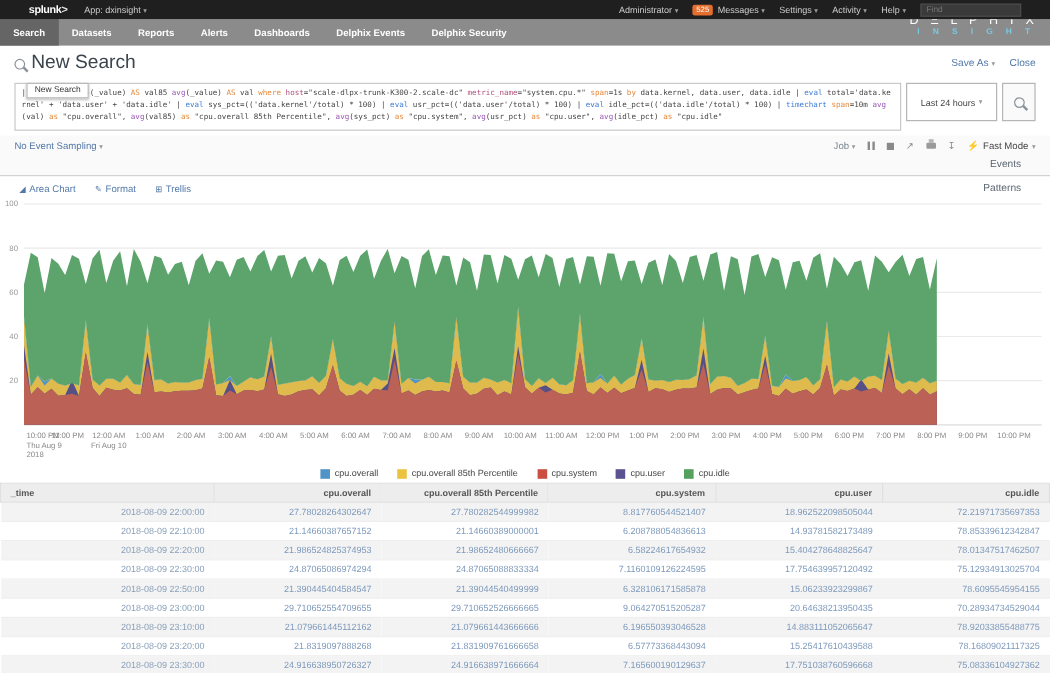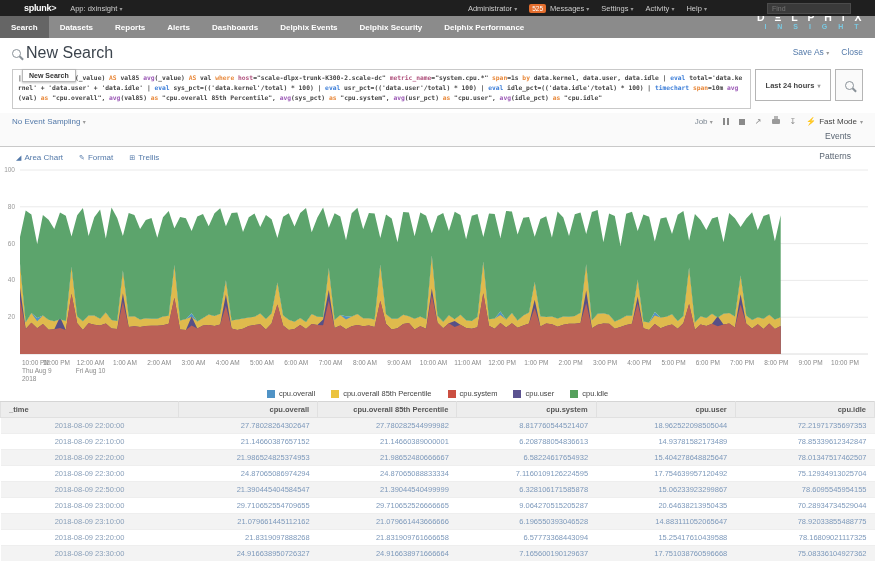--- a/index.html
+++ b/index.html
@@ -11,47 +11,47 @@
     align-items:center; font-size:7.5px; padding:0 24px; position:relative; z-index:5;}
   .splunk-logo { color:#fff; font-weight:bold; font-size:9px; letter-spacing:-0.3px; margin-right:14px;}
   .splunk-logo .gt { color:#e7e7e7; }
   .app-menu { color:#c3c3c3; margin-right:auto; }
   .topbar-right { display:flex; align-items:center; gap:12px; }
   .topbar-item { color:#cdcdcd; cursor:pointer; white-space:nowrap;}
   .caret { font-size:6px; color:#9a9a9a; }
   .badge { background:#e46e2e; color:#fff; border-radius:2px; font-size:6.5px;
     padding:1px 3px; margin-right:-8px; }
   .find-box { background:#3a3a3a; border:1px solid #4b4b4b; color:#ddd; font-size:7px;
-    width:84px; height:11px; padding:0 4px; font-family:"Liberation Sans",sans-serif;margin-left:48px;}
+    width:84px; height:11px; padding:0 4px; font-family:"Liberation Sans",sans-serif;}
 
   
   .appnav { height:22px; background:#8b8b8b; display:flex; align-items:stretch;
     position:relative; z-index:4;}
   .appnav-item { color:#fff; font-size:8px; font-weight:bold; padding:0 11px;
     display:flex; align-items:center; cursor:pointer; }
   .appnav-item.active { background:#656565; }
   .brand { position:absolute; right:10px; top:-4px; text-align:right; line-height:1.05;
     pointer-events:none;}
-  .brand-l1 { color:#fff; font-size:10.5px; font-weight:bold; letter-spacing:3.5px; }
+  .brand-l1 { color:#fff; font-size:10.5px; font-weight:normal; letter-spacing:3.5px; }
   .brand-l2 { color:#79c9e2; font-size:7px; font-weight:bold; letter-spacing:4.5px; margin-right:2px;}
 
   
   .search-header { padding:6px 12px 3px; position:relative; background:#fff; }
   .page-title { font-size:16px; color:#3c444d; display:flex; align-items:center; gap:5px;}
   .hdr-links { position:absolute; right:12px; top:9px; font-size:8.5px; color:#5379a9; display:flex; gap:12px;}
   .hdr-links span { cursor:pointer; }
 
   
   .mag { width:9px; height:9px; border:1.6px solid #8a9299; border-radius:50%;
     position:relative; display:inline-block; }
   .mag::after { content:''; position:absolute; width:5px; height:1.6px; background:#8a9299;
     transform:rotate(45deg); right:-4px; bottom:-2px; }
 
   
-  .query-row { display:flex; padding:4px 12px; gap:4px; position:relative;font-weight:bold; }
+  .query-row { display:flex; padding:4px 12px; gap:4px; position:relative; }
   .query-box { flex:1; border:1px solid #c9c9c9; background:#fff; min-height:40px;
     padding:3px 5px; font-family:"DejaVu Sans Mono", monospace; font-size:6.3px;
     line-height:1.6; color:#444; white-space:pre-wrap; word-break:break-all; cursor:text;}
   .tok-cmd { color:#3b7dd8; } .tok-kw { color:#e8883a; } .tok-fn { color:#9b59b6; }
   .tok-field { color:#b0527d; }
   .tooltip { position:absolute; left:22px; top:4px; background:#fff; border:1px solid #b9b9b9;
     box-shadow:0 1px 2px rgba(0,0,0,.25); font-size:7px; color:#333; padding:2px 6px; z-index:6;}
   .time-picker { width:76px; height:32px; border:1px solid #b5b5b5; background:#fff;
     font-size:7.5px; color:#444; display:flex; align-items:center; justify-content:center;
     gap:3px; cursor:pointer; }
@@ -97,21 +97,21 @@
   .swatch { width:8px; height:8px; display:inline-block; }
 
   
   table.stats { width:100%; border-collapse:collapse; font-size:7.5px; table-layout:fixed; }
   table.stats th { background:#ededed; color:#555; font-weight:bold; text-align:right;
     padding:3px 8px; border:1px solid #e0e0e0; border-top:1px solid #d5d5d5; cursor:pointer;
     white-space:nowrap; overflow:hidden;}
   table.stats th:first-child { text-align:left; width:178px; }
   table.stats td { padding:3px 8px; text-align:right; color:#7d99bb; border-bottom:1px solid #eee;
     white-space:nowrap; overflow:hidden; cursor:pointer;}
-  table.stats td:first-child { text-align:center; color:#8aa0ba; }
+  table.stats td:first-child { text-align:right; color:#8aa0ba; }
   table.stats tr:nth-child(odd) td { background:#f3f3f3; }
 </style>
 </head>
 <body>
 
 <div class="topbar">
   <span class="splunk-logo"><span>splunk</span><span class="gt">&gt;</span></span>
   <span class="app-menu topbar-item"><span>App: dxinsight</span> <span class="caret">▾</span></span>
   <div class="topbar-right">
     <span class="topbar-item"><span>Administrator</span> <span class="caret">▾</span></span>
@@ -126,21 +126,20 @@
 
 <div class="appnav">
 
   <div class="appnav-item active">Search</div>
     <div class="appnav-item">Datasets</div>
     <div class="appnav-item">Reports</div>
     <div class="appnav-item">Alerts</div>
     <div class="appnav-item">Dashboards</div>
     <div class="appnav-item">Delphix Events</div>
     <div class="appnav-item">Delphix Security</div>
-    <div class="appnav-item">Delphix Performance</div>
     <div class="brand">
     <div class="brand-l1">D Ξ L P H I X</div>
     <div class="brand-l2">I N S I G H T</div>
   </div>
 </div>
 
 <div class="search-header">
   <div class="page-title">
     <span class="mag"></span>
     <span>New Search</span>

